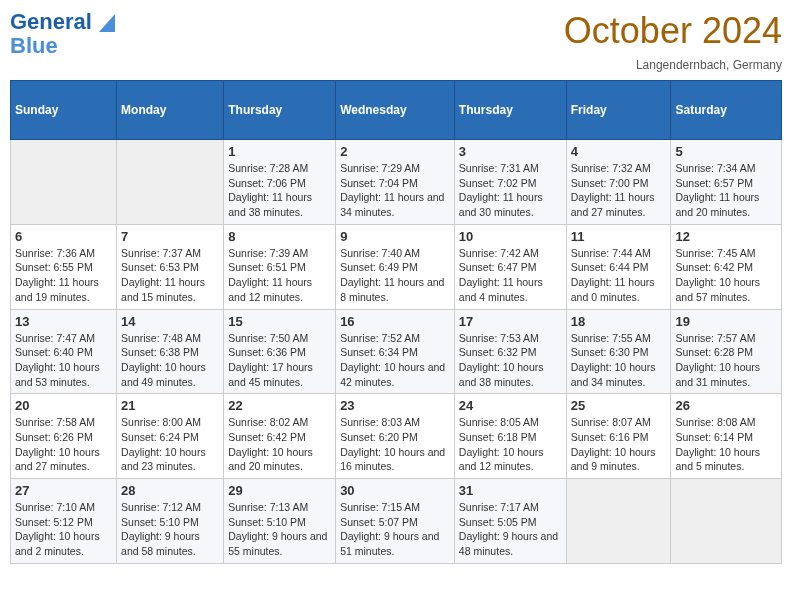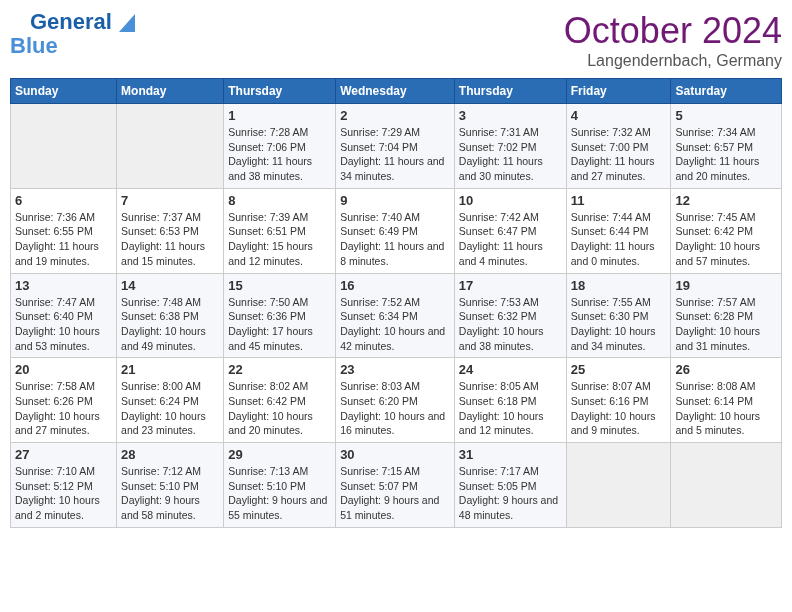--- a/index.html
+++ b/index.html
@@ -22,43 +22,44 @@
       align-items: flex-start;
     }
     .logo-text {
       font-size: 22px;
       font-weight: bold;
       color: #333;
       line-height: 1.1;
     }
     .logo-text span.blue { color: #1a5fa8; }
     .logo-line {
-      display: flex; align-items: center; margin-left: 20px;
+      display: flex; align-items: center;
     }
     .title-area {
       text-align: right;
     }
     .month-title {
       font-size: 36px;
       font-weight: normal;
-      color: #701a75;
+      color: #a16207;
     }
     .location {
-      font-size: 16px;
+      font-size: 12px;
       color: #555;
+      margin-top: 6px;
     }
     table {
       width: 100%;
       border-collapse: collapse;
       font-size: 11px;
     }
     thead tr th {
       background-color: #2a6db5;
       color: white;
-      padding: 5px 4px;
+      padding: 22px 4px;
       text-align: left;
       font-size: 12px;
       font-weight: bold;
       border: 1px solid #1a5090;
     }
     tbody tr {
       vertical-align: top;
     }
     tbody tr td {
       border: 1px solid #ccc;
@@ -151,21 +152,21 @@
         <td>
           <span class="day-number">6</span>
           <div class="cell-content"><span>Sunrise: 7:36 AM</span><br><span>Sunset: 6:55 PM</span><br><span>Daylight: 11 hours and 19 minutes.</span></div>
         </td>
         <td>
           <span class="day-number">7</span>
           <div class="cell-content"><span>Sunrise: 7:37 AM</span><br><span>Sunset: 6:53 PM</span><br><span>Daylight: 11 hours and 15 minutes.</span></div>
         </td>
         <td>
           <span class="day-number">8</span>
-          <div class="cell-content"><span>Sunrise: 7:39 AM</span><br><span>Sunset: 6:51 PM</span><br><span>Daylight: 15 hours and 12 minutes.</span></div>
+          <div class="cell-content"><span>Sunrise: 7:39 AM</span><br><span>Sunset: 6:51 PM</span><br><span>Daylight: 11 hours and 12 minutes.</span></div>
         </td>
         <td>
           <span class="day-number">9</span>
           <div class="cell-content"><span>Sunrise: 7:40 AM</span><br><span>Sunset: 6:49 PM</span><br><span>Daylight: 11 hours and 8 minutes.</span></div>
         </td>
         <td>
           <span class="day-number">10</span>
           <div class="cell-content"><span>Sunrise: 7:42 AM</span><br><span>Sunset: 6:47 PM</span><br><span>Daylight: 11 hours and 4 minutes.</span></div>
         </td>
         <td>

